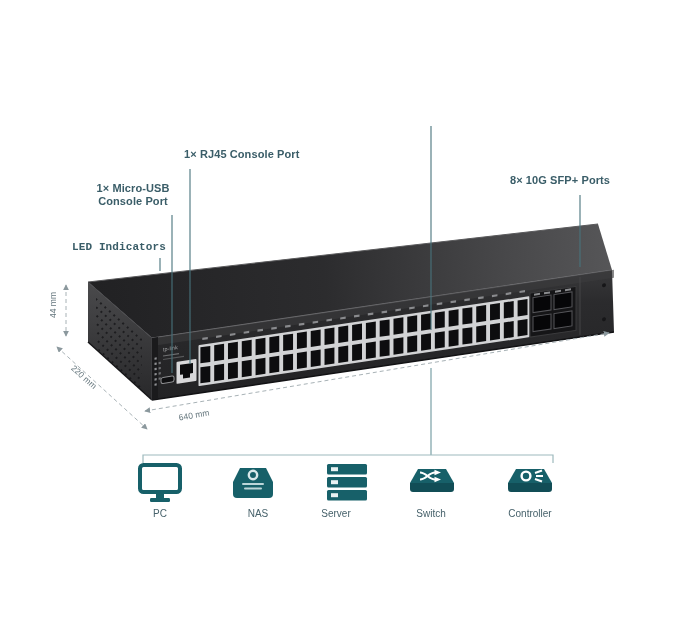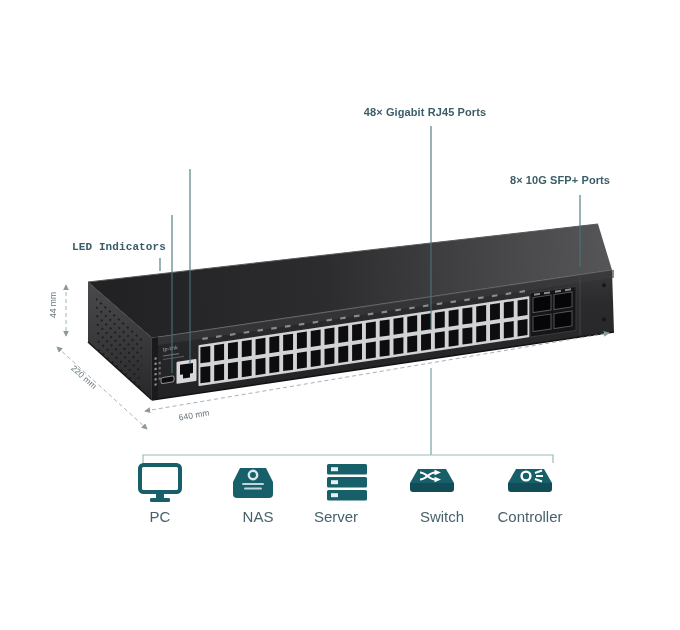--- a/index.html
+++ b/index.html
@@ -12,21 +12,21 @@
     position:absolute;font-size:11px;font-weight:bold;color:#3a5d68;
     line-height:12.5px;letter-spacing:.1px;
   }
   .center{text-align:center;}
   .dim{
     position:absolute;font-size:8.5px;color:#65767d;white-space:nowrap;
     width:44px;height:12px;text-align:center;line-height:12px;
   }
   .dev-label{
     position:absolute;top:508px;width:90px;text-align:center;
-    font-size:15px;color:#47626b;
+    font-size:10px;color:#47626b;
   }
   .dev-icon{position:absolute;top:460px;width:56px;height:46px;}
 </style>
 </head>
 <body>
 
 <div id="stage">
 
   <svg id="scene" width="680" height="630" viewBox="0 0 680 630">
     <defs>
@@ -199,21 +199,25 @@
       <line x1="160" y1="258" x2="160" y2="271"></line>
       <line x1="580" y1="195" x2="580" y2="267"></line>
     </g>
 
     <g fill="none">
       <line x1="431" y1="368" x2="431" y2="455" stroke="#7aa0a6" stroke-width="1.2"></line>
       <path d="M143,463 L143,455 L553,455 L553,463" stroke="#9db9bd" stroke-width="1.2"></path>
     </g>
   </svg>
 
-  <div class="callout center" style="left:340px;top:106px;width:170px;">48× Gigabit RJ45 Ports</div>
+  <div class="callout" style="left:184px;top:148px;width:170px;">1× RJ45 Console Port</div>
+  <div class="callout center" style="left:72px;top:182px;width:122px;">
+    <div>1× Micro-USB</div>
+    <div>Console Port</div>
+  </div>
   <div class="callout center" style="left:64px;top:241px;width:110px;font-family:Liberation Mono, monospace;">LED Indicators</div>
   <div class="callout center" style="left:500px;top:174px;width:120px;">8× 10G SFP+ Ports</div>
 
   <div class="dim" style="left:31px;top:299px;transform:rotate(-90deg);">44 mm</div>
   <div class="dim" style="left:62px;top:371px;transform:rotate(42deg);">220 mm</div>
   <div class="dim" style="left:172px;top:409px;transform:rotate(-9.6deg);">640 mm</div>
 
   <svg class="dev-icon" style="left:132px;" viewBox="0 0 56 46">
     <rect x="8" y="5" width="40" height="27" rx="3.5" fill="#ffffff" stroke="#176069" stroke-width="4"></rect>
     <rect x="24" y="32" width="8" height="6" fill="#176069"></rect>
@@ -246,15 +250,15 @@
     <path d="M6,23 H50 V29 Q50,32 47,32 H9 Q6,32 6,29 Z" fill="#114d56"></path>
     <circle cx="24" cy="16" r="4.4" fill="none" stroke="#ffffff" stroke-width="2.4"></circle>
     <line x1="40" y1="10.5" x2="33" y2="13" stroke="#ffffff" stroke-width="2"></line>
     <line x1="41" y1="16" x2="34" y2="16" stroke="#ffffff" stroke-width="2"></line>
     <line x1="40" y1="21.5" x2="33" y2="19" stroke="#ffffff" stroke-width="2"></line>
   </svg>
 
   <div class="dev-label" style="left:115px;">PC</div>
   <div class="dev-label" style="left:213px;">NAS</div>
   <div class="dev-label" style="left:291px;">Server</div>
-  <div class="dev-label" style="left:397px;">Switch</div>
+  <div class="dev-label" style="left:386px;">Switch</div>
   <div class="dev-label" style="left:485px;">Controller</div>
 </div>
 
 </body></html>

